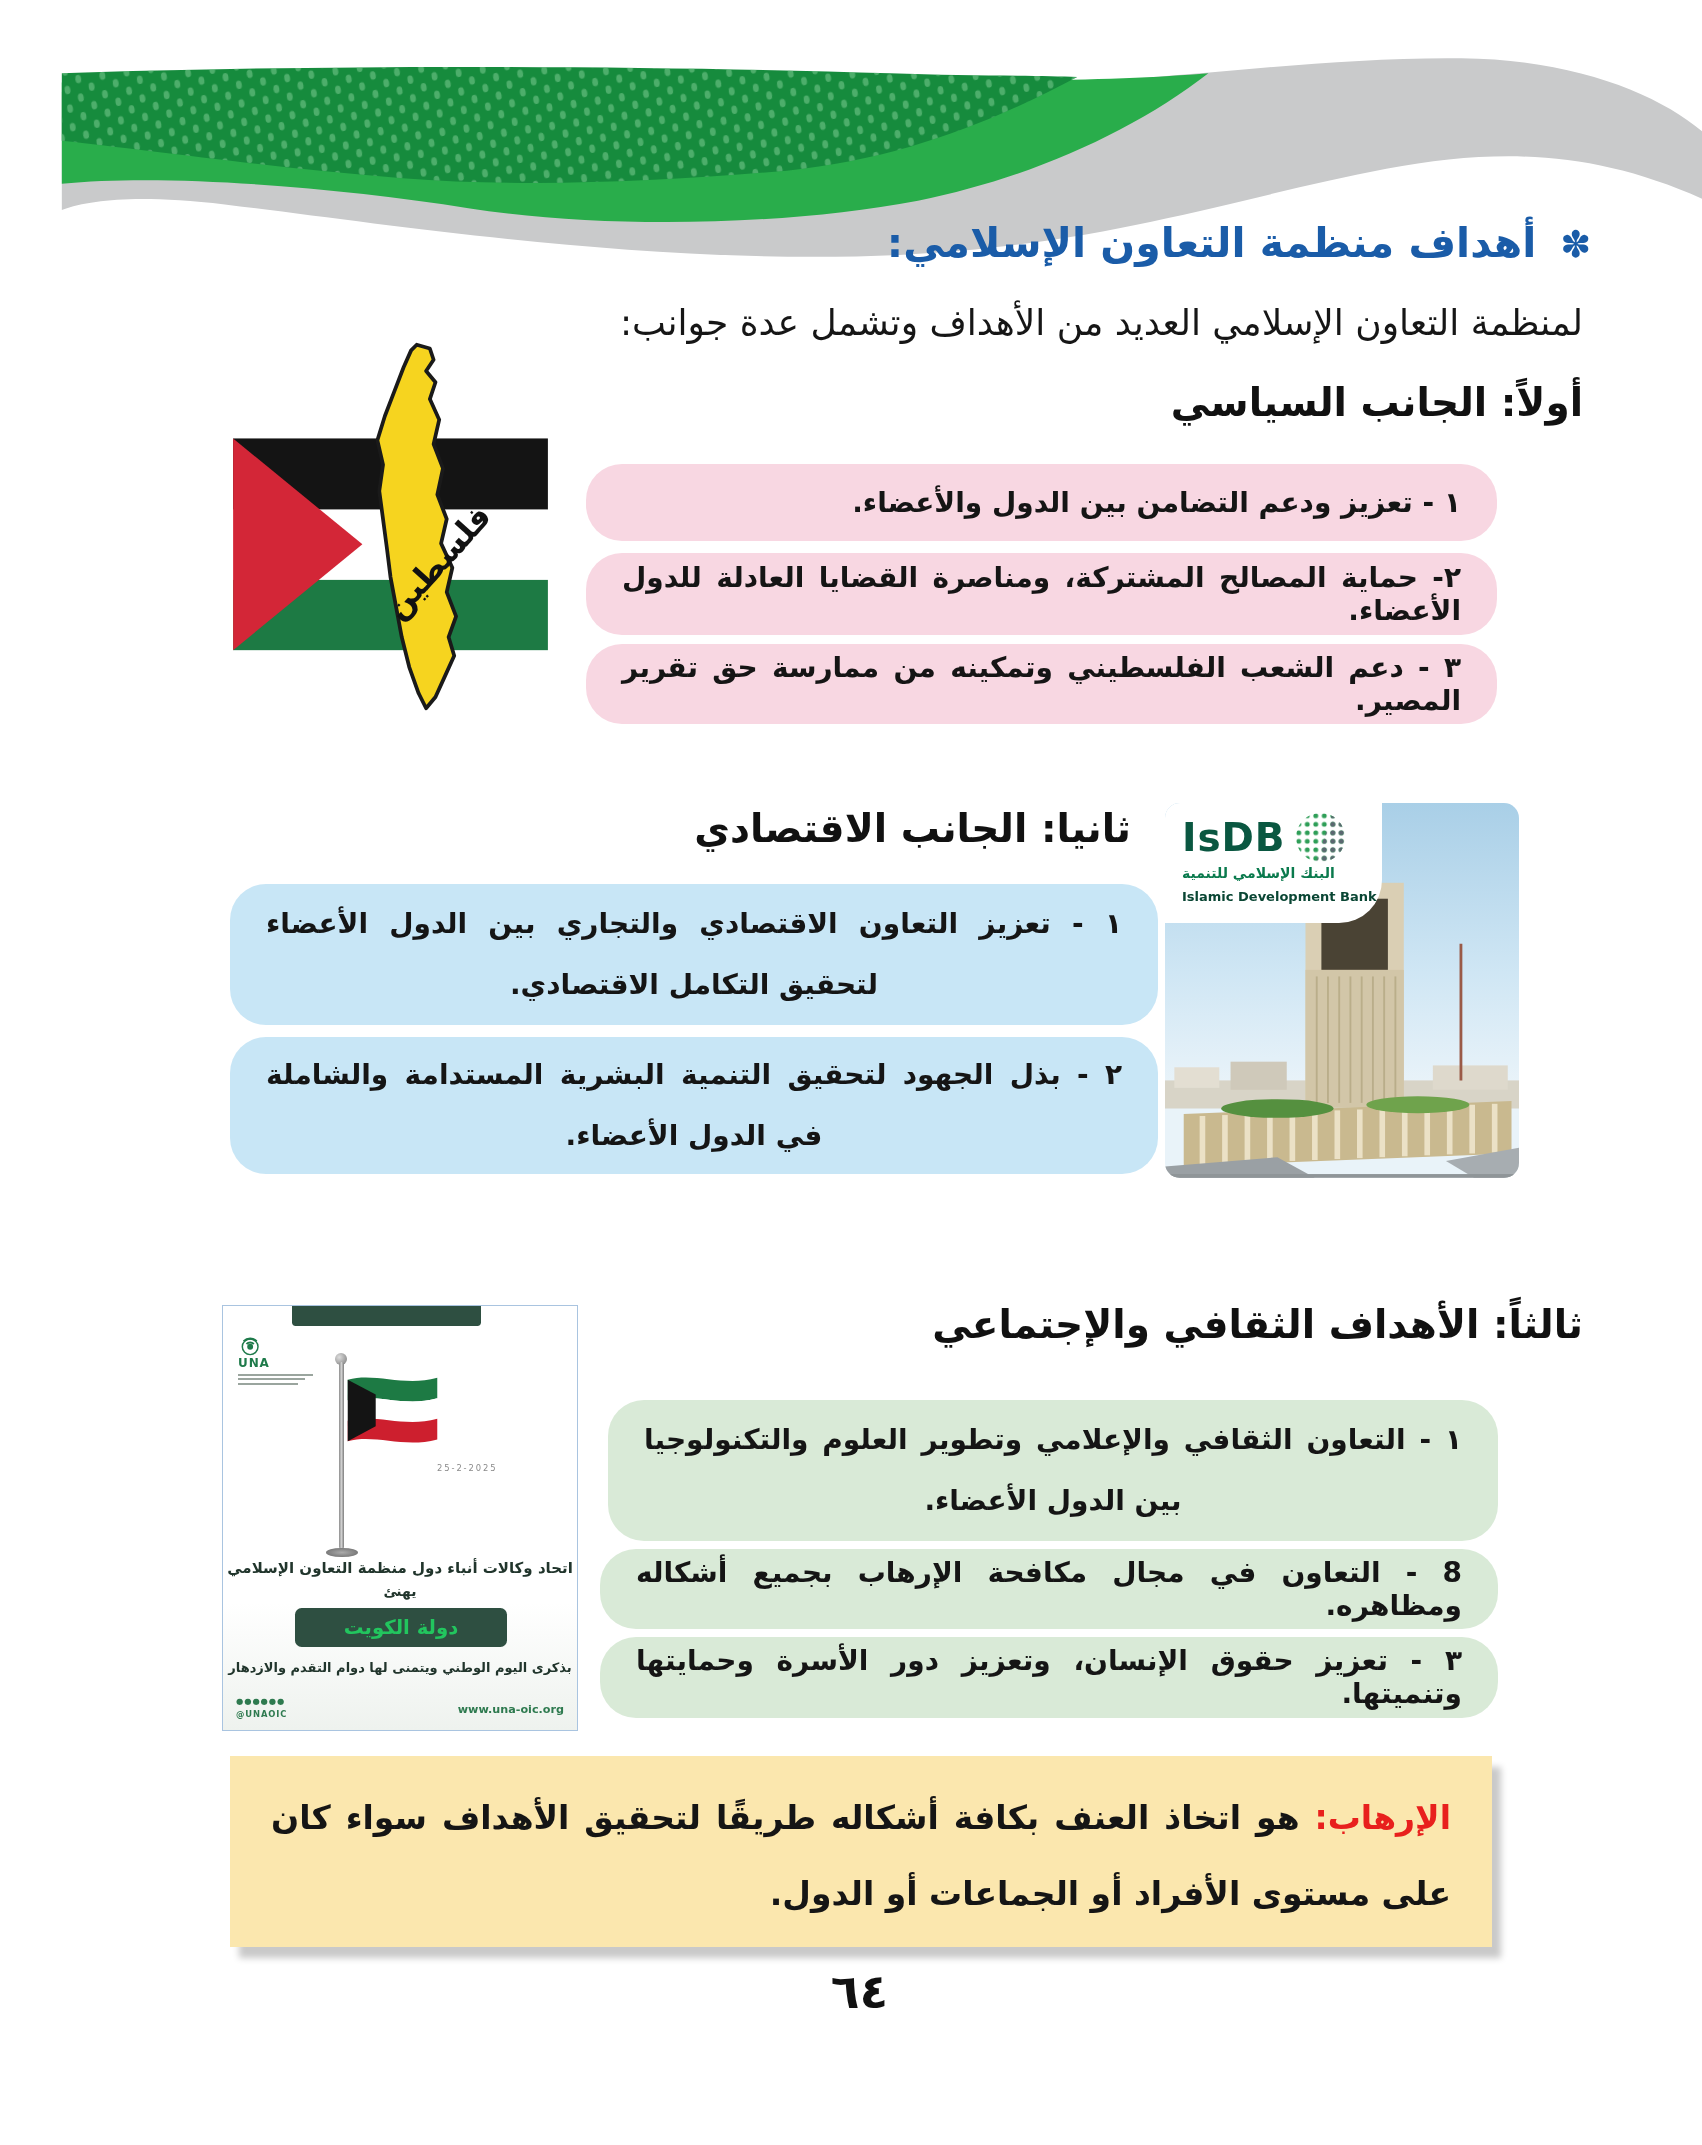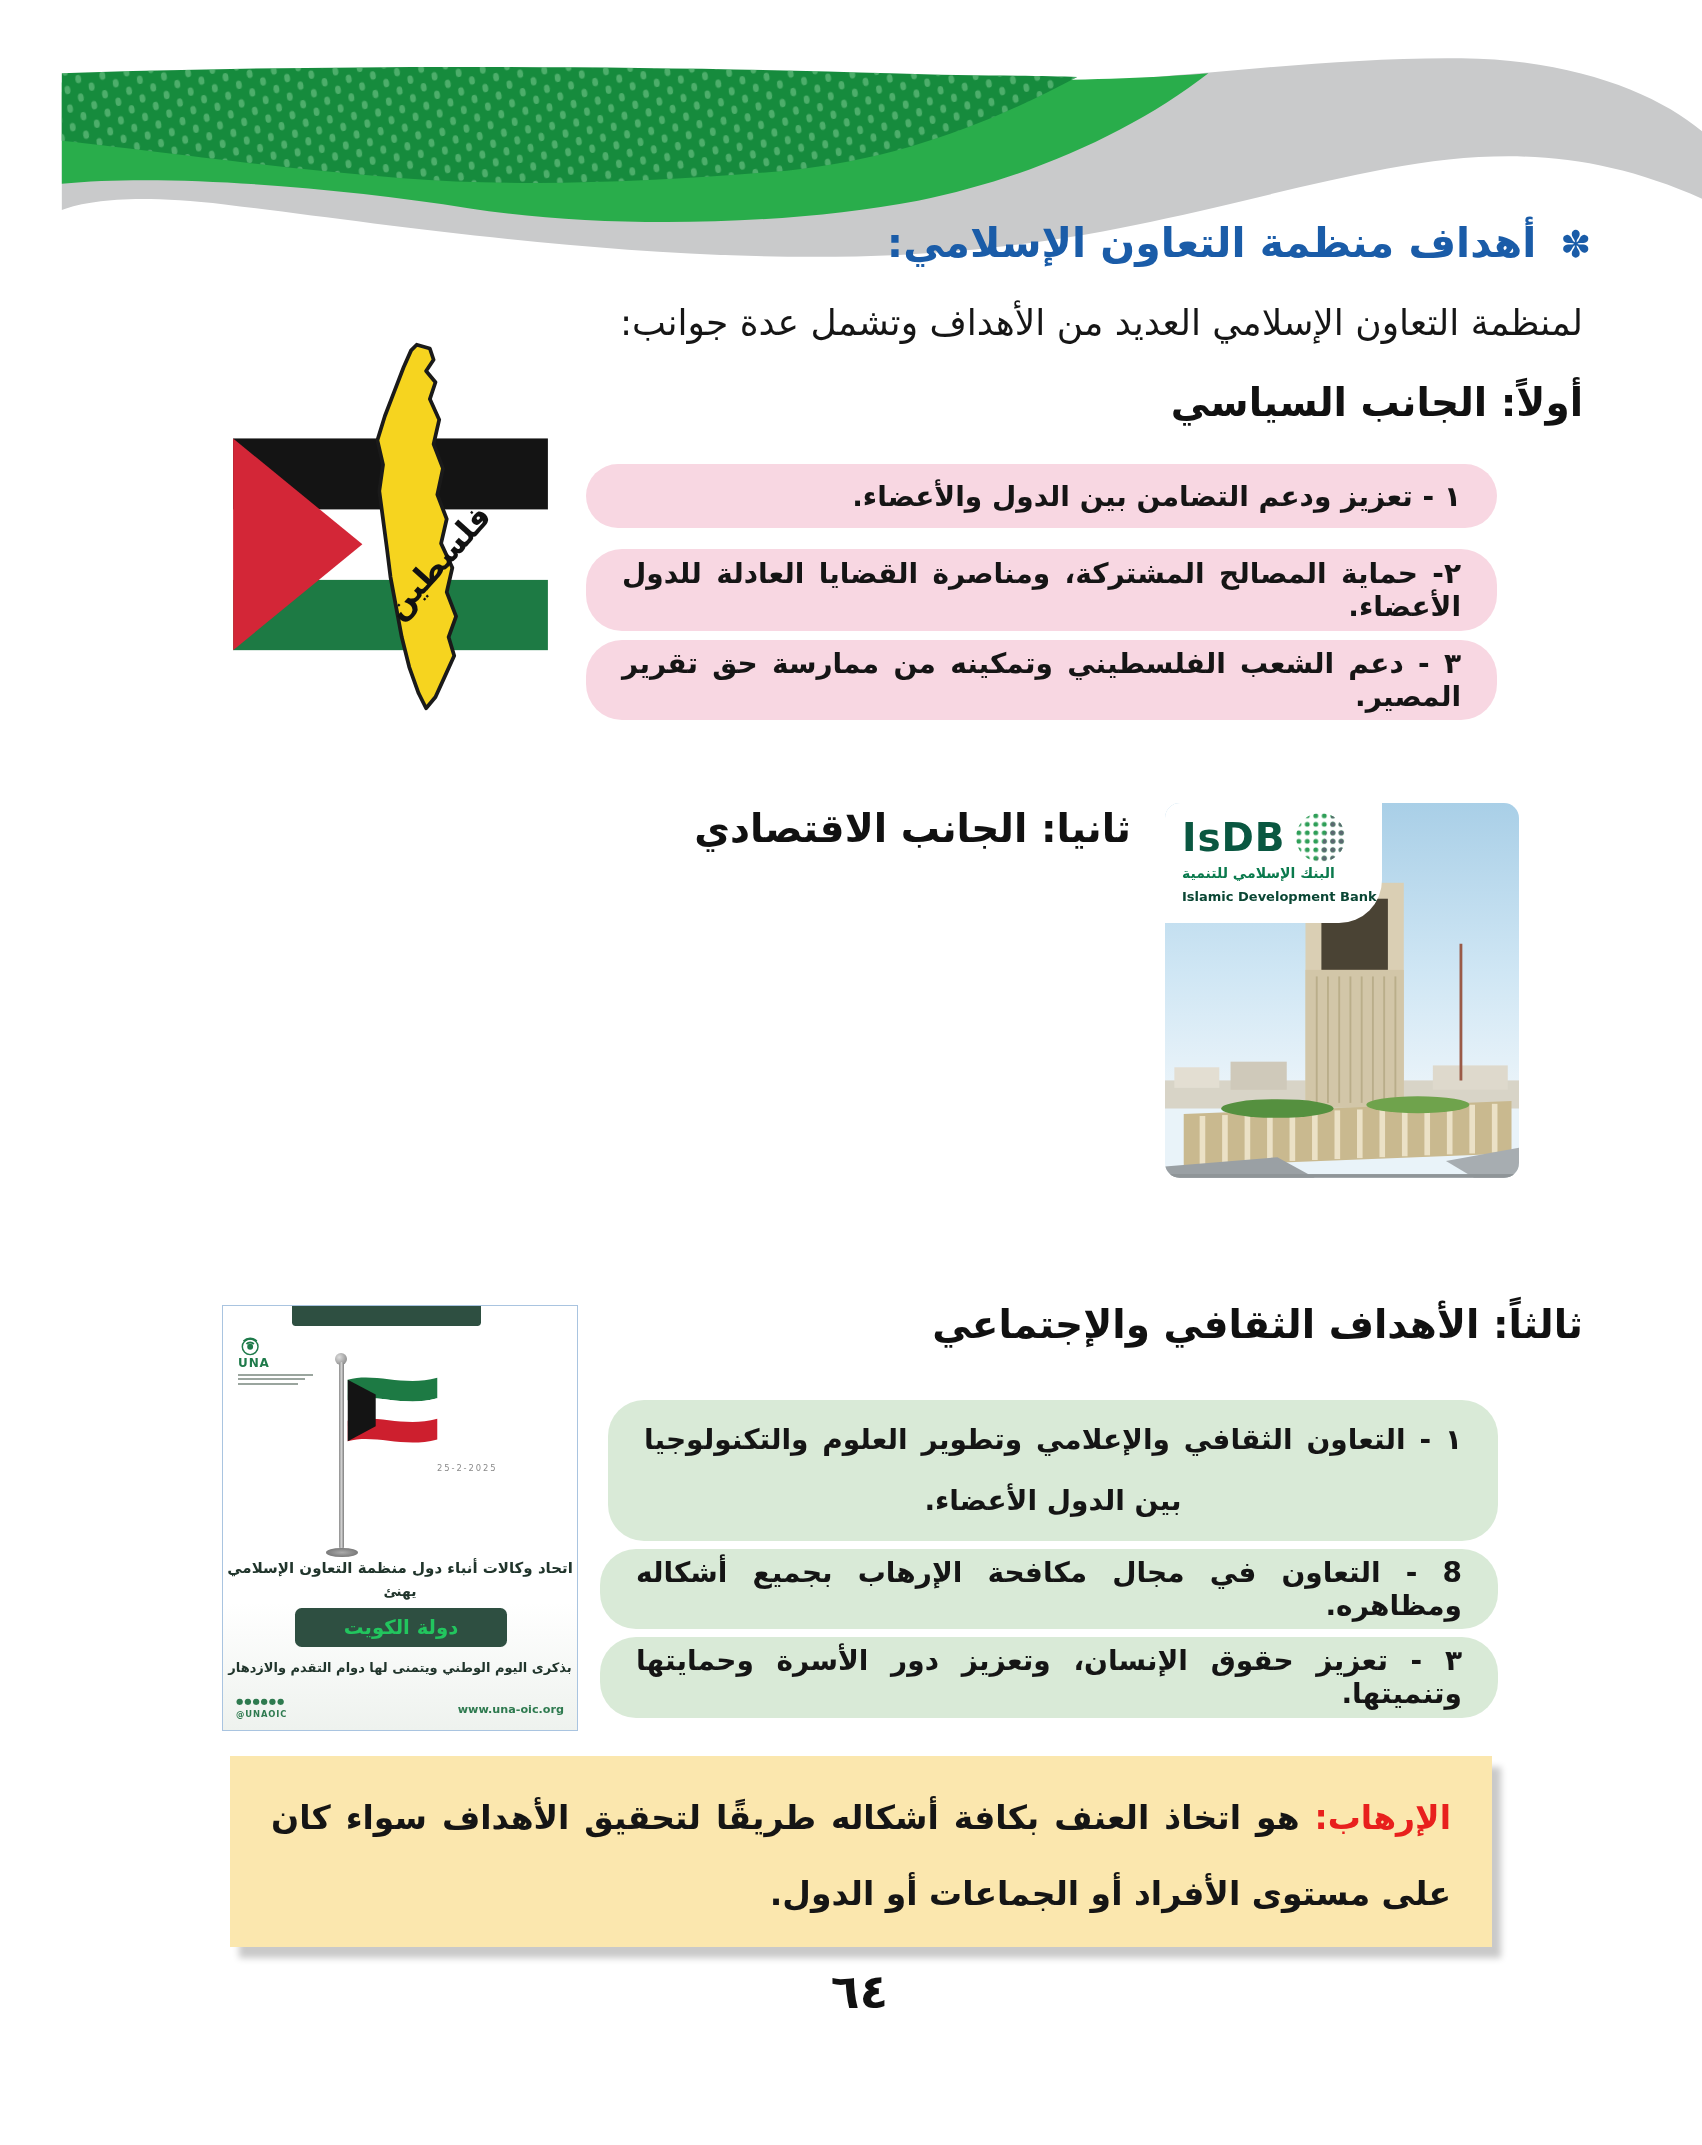--- a/index.html
+++ b/index.html
@@ -149,21 +149,21 @@
       <rect x="14" y="182" width="336" height="75" fill="#ffffff"></rect>
       <rect x="14" y="257" width="336" height="75" fill="#1d7a44"></rect>
       <polygon points="14,106 14,332 152,219" fill="#d32637"></polygon>
 
       <path fill="#F6D41F" stroke="#1a1a1a" stroke-width="4" stroke-linejoin="round" d="M210,6 L224,10 L228,22 L220,34 L230,46 L224,64 L234,86 L228,112 L238,138 L232,166 L242,192 L236,218 L248,244 L242,270 L252,296 L244,318 L250,338 L240,360 L230,382 L220,394 L212,378 L202,350 L194,318 L188,286 L182,254 L178,222 L174,192 L170,162 L174,134 L168,108 L176,82 L186,56 L196,30 L204,12 Z"></path>
     </svg>
     <div class="map-label">فلسطين</div>
   </div>
 
   <div class="stack stack-political rtl">
-    <div class="box pink single" style="height:64px;margin-bottom:21px;">
+    <div class="box pink single" style="height:77px;margin-bottom:12px;">
       <p>١ - تعزيز ودعم التضامن بين الدول والأعضاء.</p>
     </div>
     <div class="box pink fill" style="height:82px;margin-bottom:9.4px;">
       <p>٢- حماية المصالح المشتركة، ومناصرة القضايا العادلة للدول الأعضاء.</p>
     </div>
     <div class="box pink fill" style="height:80px;">
       <p>٣ - دعم الشعب الفلسطيني وتمكينه من ممارسة حق تقرير المصير.</p>
     </div>
   </div>
 
@@ -234,20 +234,28 @@
             <rect x="0" y="0" width="54" height="54" fill="url(#gdots)"></rect>
             <polygon points="54,0 54,54 22,54 40,0" fill="url(#gdots2)"></polygon>
           </g>
         </svg>
       </div>
       <div class="isdb-ar">البنك الإسلامي للتنمية</div>
       <div class="isdb-en">Islamic Development Bank</div>
     </div>
   </div>
 
+  <div class="stack stack-economic rtl">
+    <div class="box blue tall" style="height:141px;margin-bottom:12px;">
+      <p>١ - تعزيز التعاون الاقتصادي والتجاري بين الدول الأعضاء لتحقيق التكامل الاقتصادي.</p>
+    </div>
+    <div class="box blue tall" style="height:137px;">
+      <p>٢ - بذل الجهود لتحقيق التنمية البشرية المستدامة والشاملة في الدول الأعضاء.</p>
+    </div>
+  </div>
 
   <div class="sec-heading h-cultural rtl">ثالثاً: الأهداف الثقافي والإجتماعي</div>
 
   <div class="una-card">
     <div class="una-topbar"></div>
     <div class="una-logo">
       <svg width="28" height="24" viewBox="0 0 30 26">
         <circle cx="13" cy="16" r="3.2" fill="#1e7a4a"></circle>
         <path d="M6,10 a10,10 0 0 1 14,0" stroke="#1e7a4a" stroke-width="2.4" fill="none"></path>
         <path d="M9,13 a6,6 0 0 1 8,0" stroke="#1e7a4a" stroke-width="2.2" fill="none"></path>

